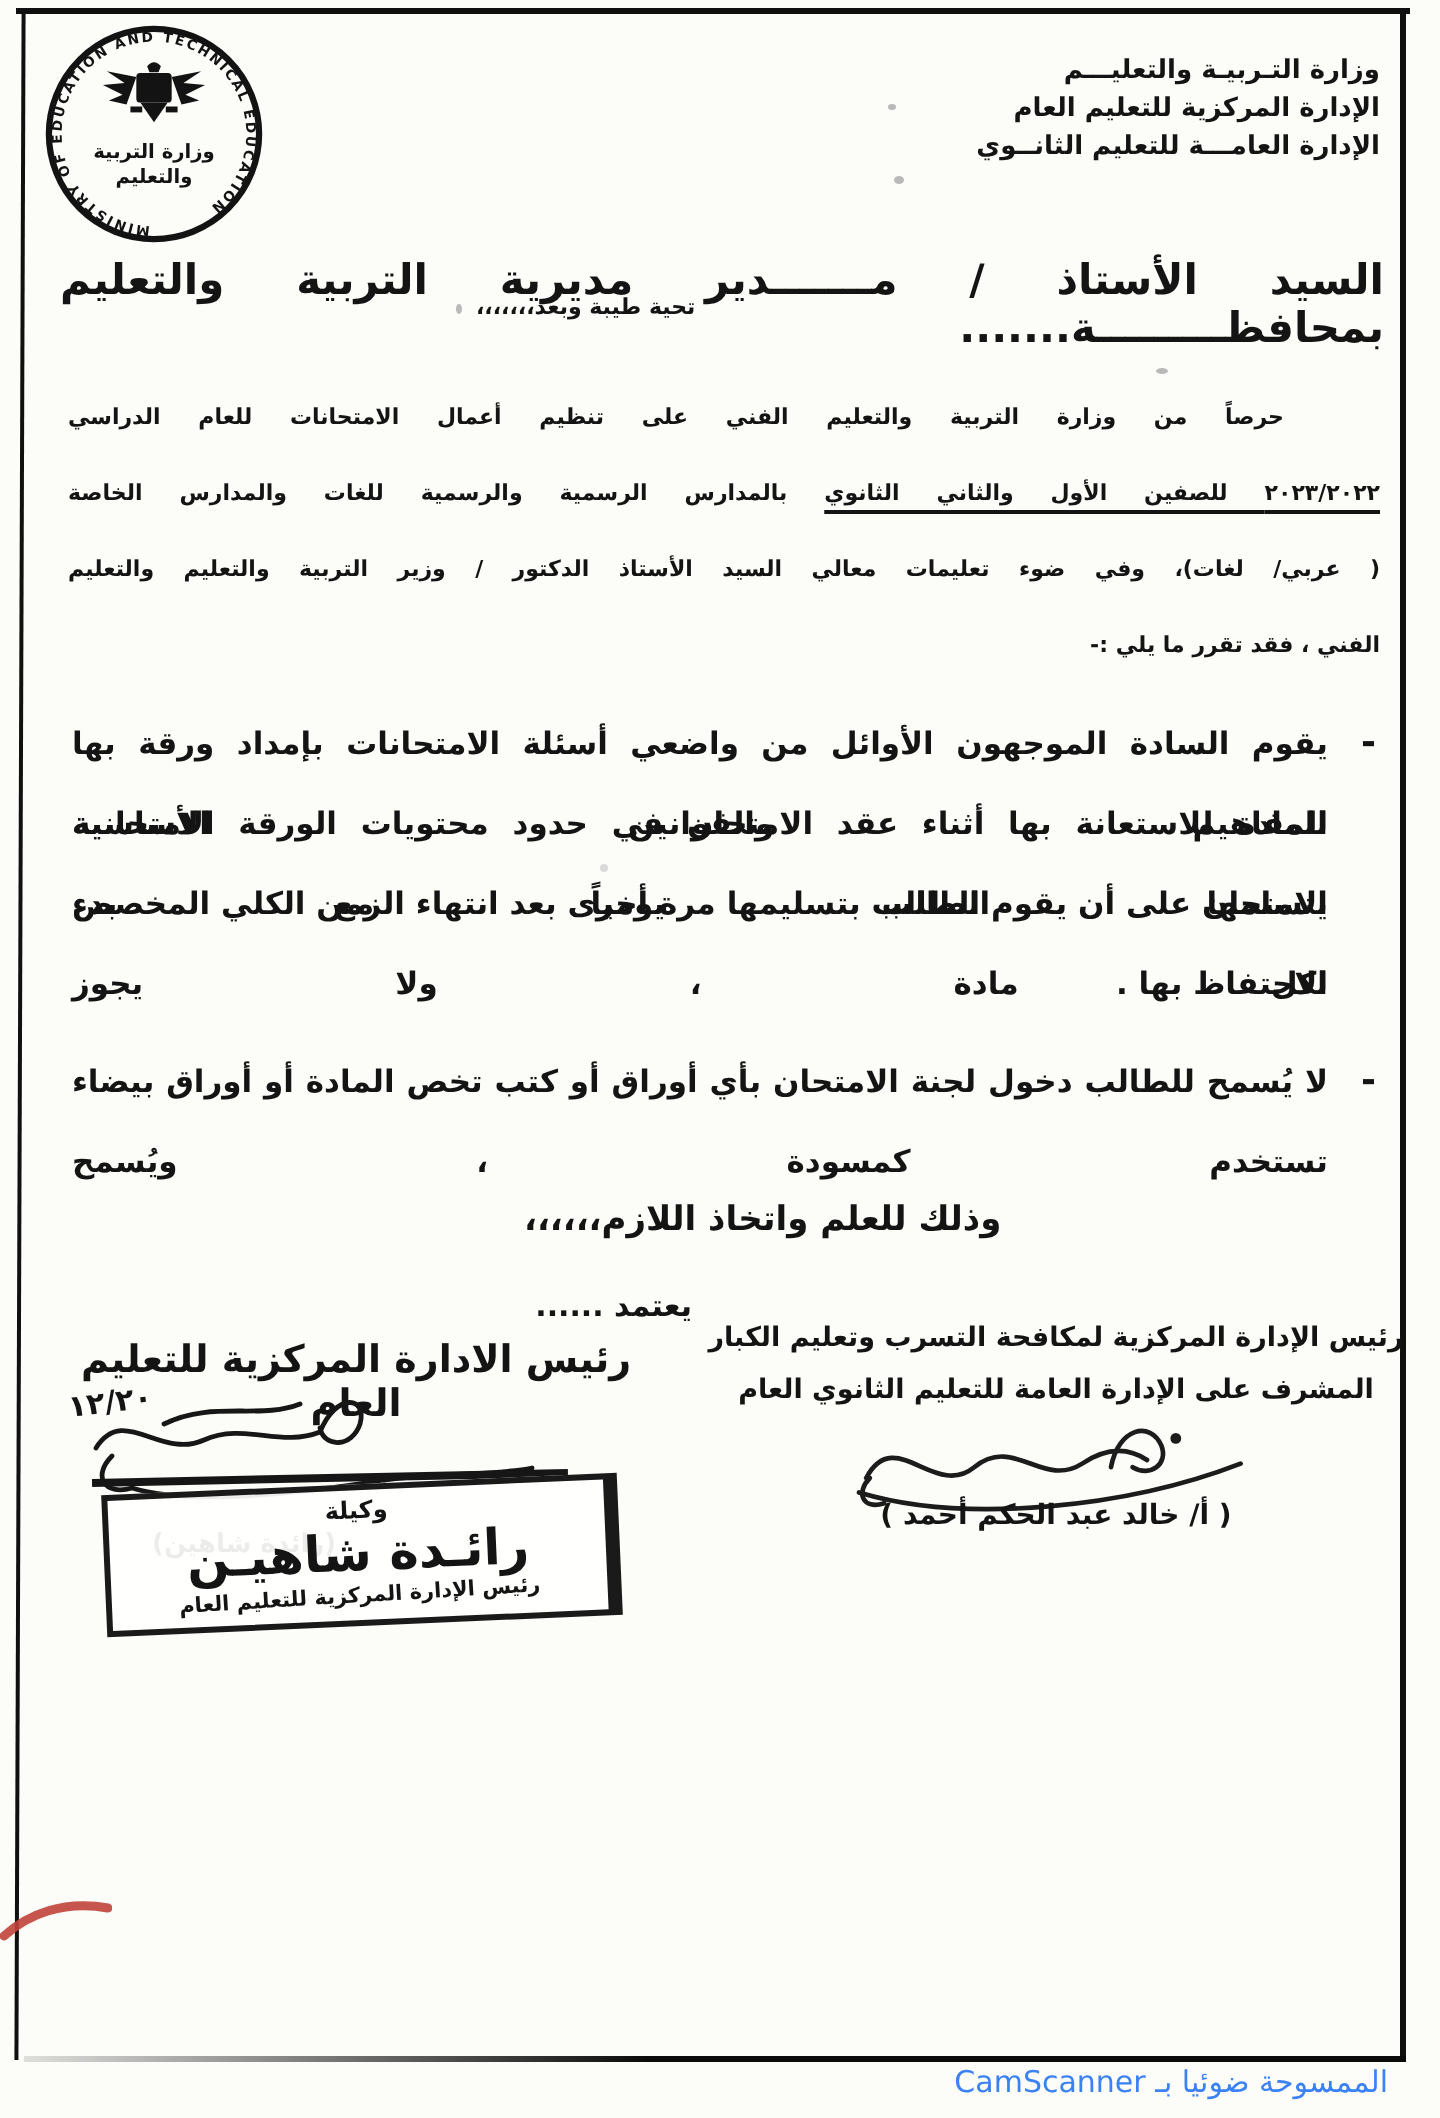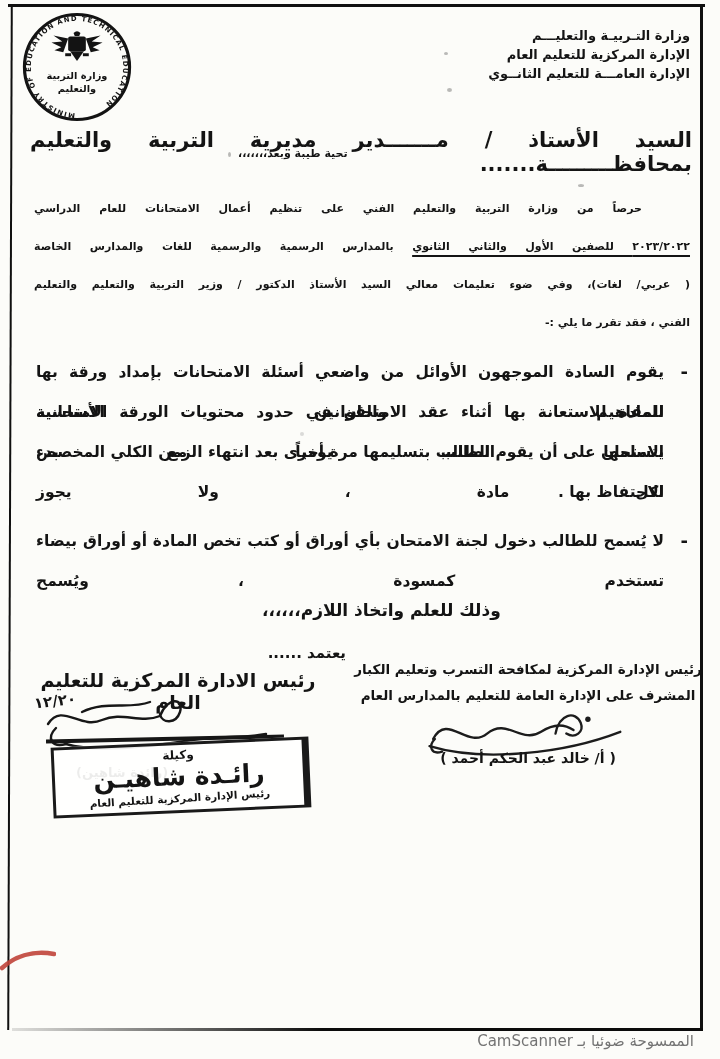--- a/index.html
+++ b/index.html
@@ -57,21 +57,21 @@
   .heavy-line{position:absolute;top:93px;left:18px;width:238px;height:4px;background:#161616;transform:rotate(-1.2deg);}
   .stamp{position:absolute;top:98px;left:24px;width:240px;transform:rotate(-2.5deg);
     border:3px solid #1a1a1a;border-right-width:7px;background:rgba(255,255,254,.92);
     text-align:center;padding:3px 4px 5px;}
   .stamp-top{font-size:12px;line-height:14px;}
   .stamp-name{font-size:25px;line-height:30px;letter-spacing:1px;}
   .stamp-bottom{font-size:10.5px;line-height:13px;transform:rotate(-1deg);}
 
   .red-mark{position:absolute;top:942px;left:0;width:56px;height:30px;}
 
-  .caption{position:absolute;top:1032px;right:26px;font-size:15px;color:#737373;font-weight:normal;}
+  .caption{position:absolute;top:1032px;right:26px;font-size:15px;color:#3b82f6;font-weight:normal;}
 
   .artifact{position:absolute;background:rgba(60,60,60,.35);border-radius:50%;}
   .a1{left:444px;top:52px;width:4px;height:3px;}
   .a2{left:447px;top:88px;width:5px;height:4px;}
   .a3{left:578px;top:184px;width:6px;height:3px;}
   .a4{left:300px;top:432px;width:4px;height:4px;opacity:.5;}
   .a5{left:228px;top:152px;width:3px;height:5px;}
 </style>
 </head>
 <body>
@@ -131,21 +131,21 @@
     <div class="bullet">
       <span class="dash">-</span>
       <div class="ln fill">لا يُسمح للطالب دخول لجنة الامتحان بأي أوراق أو كتب تخص المادة أو أوراق بيضاء تستخدم كمسودة ، ويُسمح</div>
     </div>
   </div>
 
   <div class="closing ar">وذلك للعلم واتخاذ اللازم،،،،،،</div>
 
   <div class="sig-right ar">
     <div class="sig-title">رئيس الإدارة المركزية لمكافحة التسرب وتعليم الكبار</div>
-    <div class="sig-title">المشرف على الإدارة العامة للتعليم بالمدارس العام</div>
+    <div class="sig-title">المشرف على الإدارة العامة للتعليم الثانوي العام</div>
     <svg class="sig-scribble-right" viewBox="0 0 240 80" fill="none" stroke="#1c1c1c" stroke-width="2.6" stroke-linecap="round">
       <path d="M14 50 C30 20 52 62 74 44 C96 26 112 56 134 42 C146 34 158 32 170 40"></path>
       <path d="M150 44 C154 22 172 18 178 32 C182 42 172 50 162 44"></path>
       <circle cx="186" cy="28" r="3" fill="#1c1c1c" stroke="none"></circle>
       <path d="M10 58 C70 76 160 66 222 42"></path>
       <path d="M16 50 C8 58 12 68 24 64"></path>
     </svg>
     <div class="sig-name">( أ/ خالد عبد الحكم أحمد )</div>
   </div>
 

